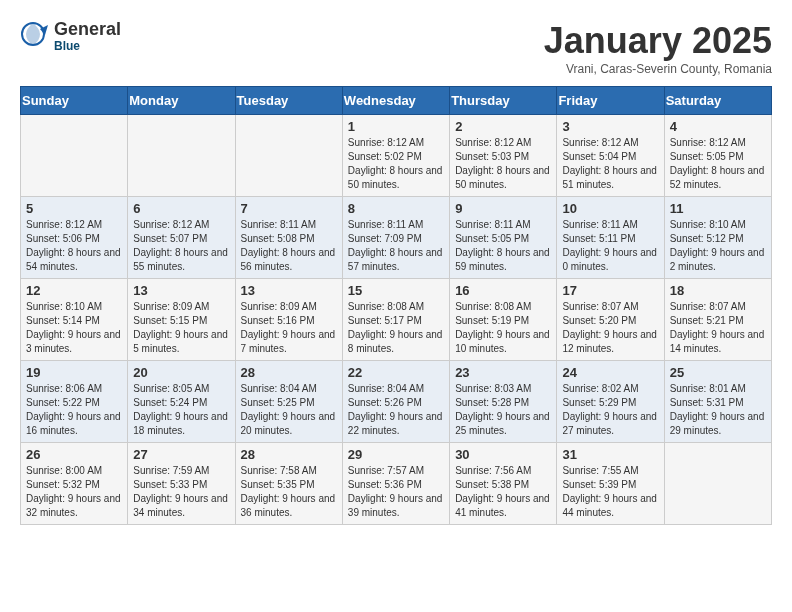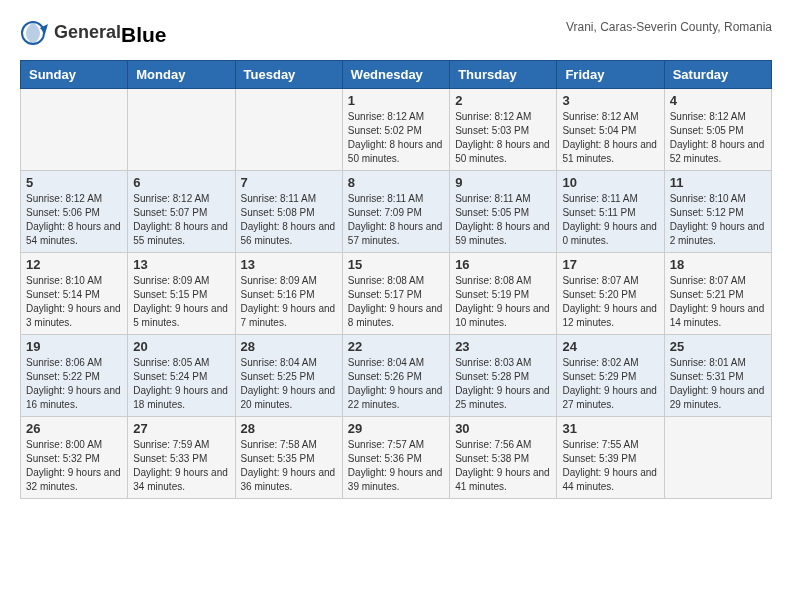--- a/index.html
+++ b/index.html
@@ -15,32 +15,32 @@
       justify-content: space-between;
       align-items: flex-start;
       margin-bottom: 10px;
     }
     .logo {
       display: flex;
       align-items: center;
     }
     .logo-text {
       display: flex;
-      flex-direction: row;
+      flex-direction: column;
       line-height: 1.1;
     }
     .logo-general {
       font-size: 18px;
       font-weight: bold;
       color: #333;
     }
     .logo-blue {
-      font-size: 21px;
-      font-weight: bold;
-      color: #000000;
+      font-size: 12px;
+      font-weight: bold;
+      color: #0c4a6e;
     }
     .logo-icon {
       width: 30px;
       height: 30px;
       margin-right: 4px;
     }
     .title-area {
       text-align: right;
     }
     .month-title {
@@ -53,21 +53,21 @@
       color: #555;
     }
     table {
       width: 100%;
       border-collapse: collapse;
       table-layout: fixed;
     }
     thead tr th {
       background-color: #2b6cb0;
       color: #fff;
-      padding: 6px 8px;
+      padding: 6px 1px;
       font-size: 13px;
       font-weight: bold;
       text-align: left;
       border: 1px solid #1a4f8a;
     }
     tbody tr td {
       vertical-align: top;
       padding: 4px 5px;
       font-size: 11px;
       color: #333;
@@ -102,20 +102,21 @@
       <circle cx="13" cy="13" r="11" fill="none" stroke="#1a5fa8" stroke-width="2"></circle>
       <path d="M13 2 Q20 8 20 13 Q20 20 13 24 Q6 20 6 13 Q6 8 13 2Z" fill="#1a5fa8" opacity="0.3"></path>
       <path d="M20 8 L28 4 L25 14 Z" fill="#1a5fa8"></path>
     </svg>
     <div class="logo-text">
       <span class="logo-general">General</span>
       <span class="logo-blue">Blue</span>
     </div>
   </div>
   <div class="title-area">
+    <div class="month-title">January 2025</div>
     <div class="location-title">Vrani, Caras-Severin County, Romania</div>
   </div>
 </div>
 
 <table>
   <thead>
     <tr>
     <th>Sunday</th>
         <th>Monday</th>
         <th>Tuesday</th>

